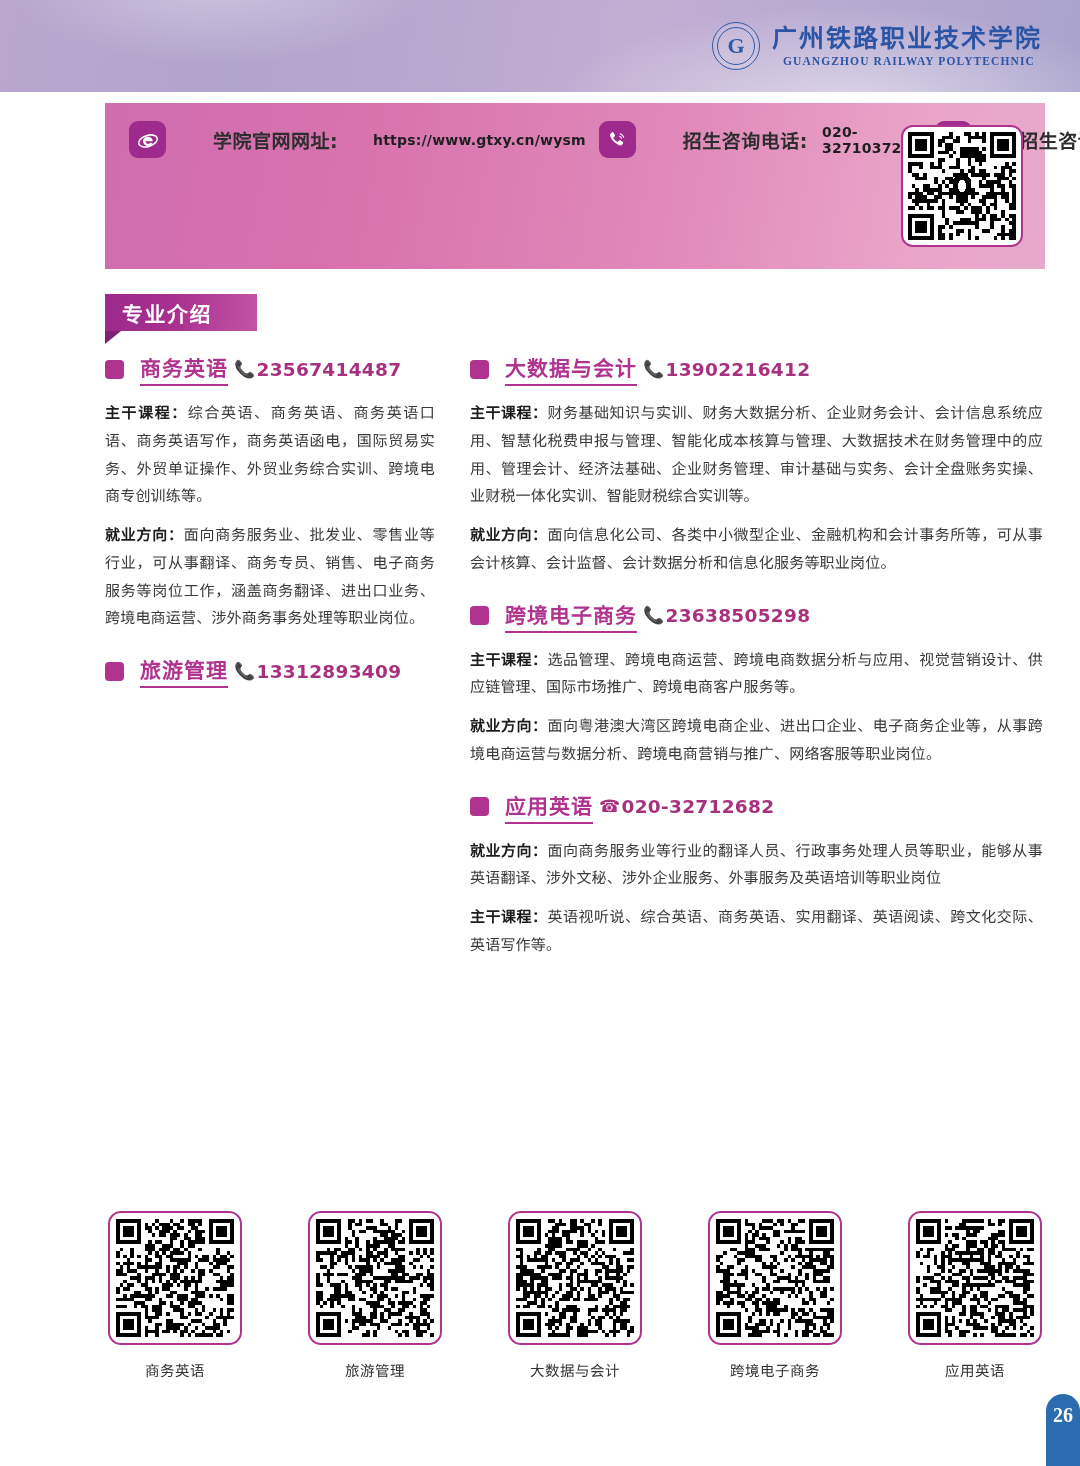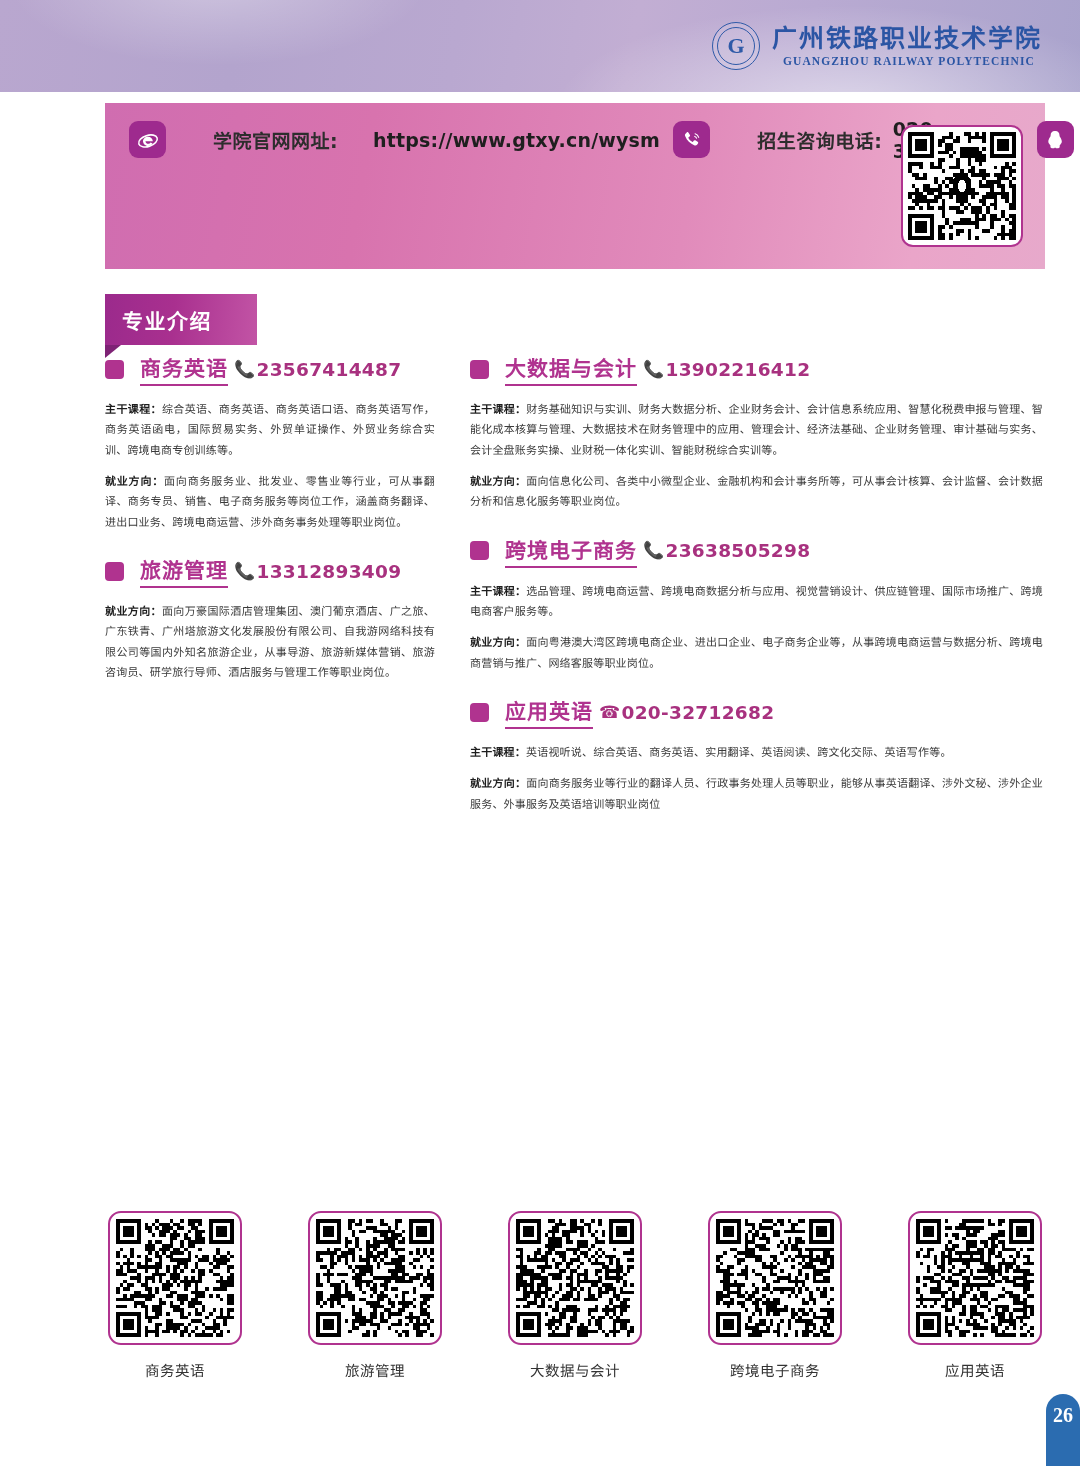--- a/index.html
+++ b/index.html
@@ -65,36 +65,36 @@
     display:flex;align-items:center;justify-content:center;flex:none;
     color:#fff;
   }
   .c-ico svg{display:block;}
   .c-label{
     width:160px;margin-left:47px;
     font-size:19px;font-weight:bold;color:#2d2d2d;
     font-family:"DejaVu Sans",sans-serif;letter-spacing:.5px;
   }
   .c-value{
-    font-size:19px;font-weight:bold;color:#1f1f1f;
+    font-size:14px;font-weight:bold;color:#1f1f1f;
     font-family:"DejaVu Sans",sans-serif;letter-spacing:.2px;
   }
 
   
   .panel-qr{
     position:absolute;right:22px;top:22px;
     width:122px;height:122px;border-radius:12px;
     border:2px solid #b0338f;background:#fff;
     padding:5px;box-sizing:border-box;
   }
 
   
   .banner-wrap{position:absolute;left:105px;top:294px;}
   .banner{
-    height:37px;min-width:118px;padding:7px 17px;
+    height:37px;min-width:118px;padding:0 17px;
     background:linear-gradient(95deg,#9b2a8c 0%,#a9308f 45%,#c254a5 100%);
     display:flex;align-items:center;
   }
   .banner span{
     font-size:21px;font-weight:bold;color:#fff;letter-spacing:1.5px;
     font-family:"DejaVu Sans",sans-serif;
   }
   .banner-tail{
     width:0;height:0;
     border-left:16px solid #7e2275;
@@ -117,22 +117,22 @@
     border-bottom:2.2px solid #b0338f;padding-bottom:2px;
   }
   .m-tel{
     margin-left:6px;display:flex;align-items:center;gap:1px;
     font-size:18.5px;font-weight:bold;color:#a8317f;
     font-family:"DejaVu Sans",sans-serif;letter-spacing:.3px;
   }
   .m-tel .tel-glyph{font-size:17px;line-height:1;color:#a8317f;}
 
   .para{
-    font-size:11px;color:#3a3a3a;line-height:1.85;
-    font-family:Liberation Serif, serif;
+    font-size:15px;color:#3a3a3a;line-height:1.85;
+    font-family:Liberation Sans, sans-serif;
     margin:0 0 11px 0;text-align:justify;
     letter-spacing:.2px;
   }
   .para b{color:#1d1d1d;font-weight:bold;}
 
   
   .qr-row{
     position:absolute;left:105px;top:1211px;width:940px;
     display:flex;justify-content:space-between;
   }
@@ -569,21 +569,20 @@
 
   <div class="major">
     <div class="major-head">
       <div class="m-square"></div>
       <div class="m-name">旅游管理</div>
       <div class="m-tel">
         <span class="tel-glyph">📞</span>
         <span>13312893409</span>
       </div>
     </div>
-    <p class="para"><b>就业方向：</b><span>面向万豪国际酒店管理集团、澳门葡京酒店、广之旅、广东铁青、广州塔旅游文化发展股份有限公司、自我游网络科技有限公司等国内外知名旅游企业，从事导游、旅游新媒体营销、旅游咨询员、研学旅行导师、酒店服务与管理工作等职业岗位。</span></p>
   </div>
 
 </div>
 
 <div class="col-right">
 
   <div class="major">
     <div class="major-head">
       <div class="m-square"></div>
       <div class="m-name">大数据与会计</div>
@@ -611,22 +610,22 @@
 
   <div class="major">
     <div class="major-head">
       <div class="m-square"></div>
       <div class="m-name">应用英语</div>
       <div class="m-tel">
         <span class="tel-glyph">☎</span>
         <span>020-32712682</span>
       </div>
     </div>
+    <p class="para"><b>就业方向：</b><span>面向商务服务业等行业的翻译人员、行政事务处理人员等职业，能够从事英语翻译、涉外文秘、涉外企业服务、外事服务及英语培训等职业岗位</span></p>
     <p class="para"><b>主干课程：</b><span>英语视听说、综合英语、商务英语、实用翻译、英语阅读、跨文化交际、英语写作等。</span></p>
-    <p class="para"><b>就业方向：</b><span>面向商务服务业等行业的翻译人员、行政事务处理人员等职业，能够从事英语翻译、涉外文秘、涉外企业服务、外事服务及英语培训等职业岗位</span></p>
   </div>
 
 </div>
 
 <div class="qr-row">
   <div class="qr-item">
     <div class="qr-box">
         <svg class="qr" viewBox="0 0 33 33" shape-rendering="crispEdges">
           <rect width="33" height="33" fill="#fff"></rect>
           <rect x="11" y="0" width="1" height="1" fill="#000"></rect>

